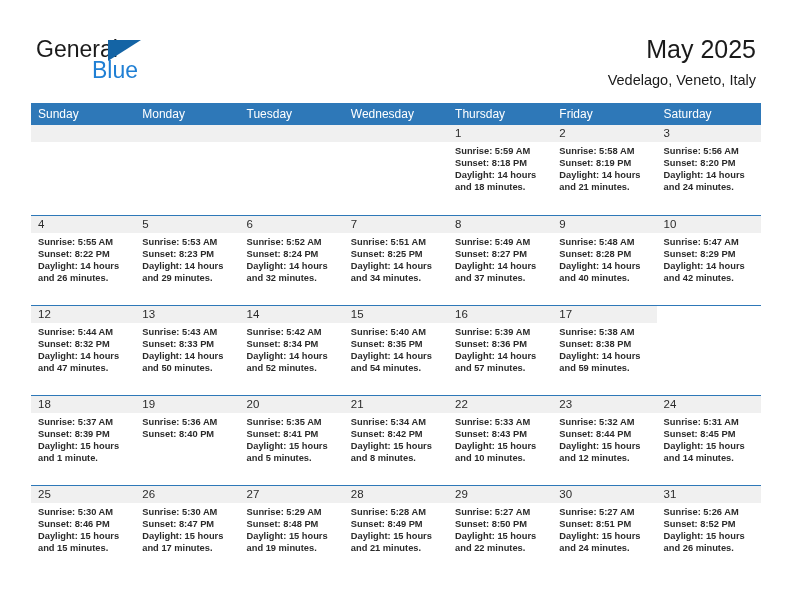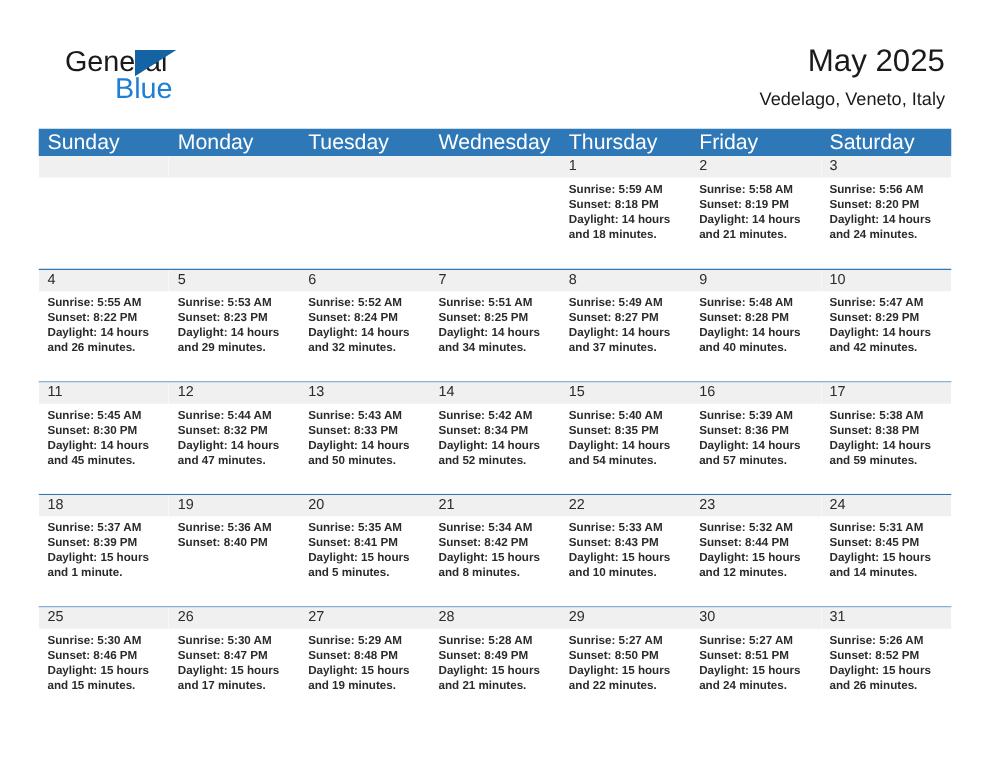--- a/index.html
+++ b/index.html
@@ -36,21 +36,20 @@
   }
   .brand-general {
     position: absolute;
     left: 0;
     top: 0;
     font-size: 23px;
     color: #1a1a1a;
     letter-spacing: 0px;
     line-height: 26px;
     font-weight: 400;
-    margin-left: 16px;
   }
   .brand-flag {
     position: absolute;
     left: 72px;
     top: 4px;
     width: 0;
     height: 0;
     border-left: 33px solid #1464a5;
     border-bottom: 21px solid transparent;
   }
@@ -96,21 +95,21 @@
   .dow-row {
     display: flex;
     width: 730px;
     height: 22px;
     background: #2e78b8;
   }
   .dow-cell {
     width: 104.28px;
     height: 22px;
     color: #ffffff;
-    font-size: 17px;
+    font-size: 12px;
     line-height: 22px;
     padding-left: 7px;
     font-weight: 400;
     white-space: nowrap;
   }
 
   .week-row {
     display: flex;
     width: 730px;
     height: 90px;
@@ -268,28 +267,20 @@
             <div class="day-number">10</div>
             <div class="day-info">
               <div>Sunrise: 5:47 AM</div>
               <div>Sunset: 8:29 PM</div>
               <div class="wrap">Daylight: 14 hours and 42 minutes.</div>
             </div>
           </div>
         </div>
         <div class="week-row">
           <div class="day-cell">
-            <div class="day-number">11</div>
-            <div class="day-info">
-              <div>Sunrise: 5:45 AM</div>
-              <div>Sunset: 8:30 PM</div>
-              <div class="wrap">Daylight: 14 hours and 45 minutes.</div>
-            </div>
-          </div>
-          <div class="day-cell">
             <div class="day-number">12</div>
             <div class="day-info">
               <div>Sunrise: 5:44 AM</div>
               <div>Sunset: 8:32 PM</div>
               <div class="wrap">Daylight: 14 hours and 47 minutes.</div>
             </div>
           </div>
           <div class="day-cell">
             <div class="day-number">13</div>
             <div class="day-info">

